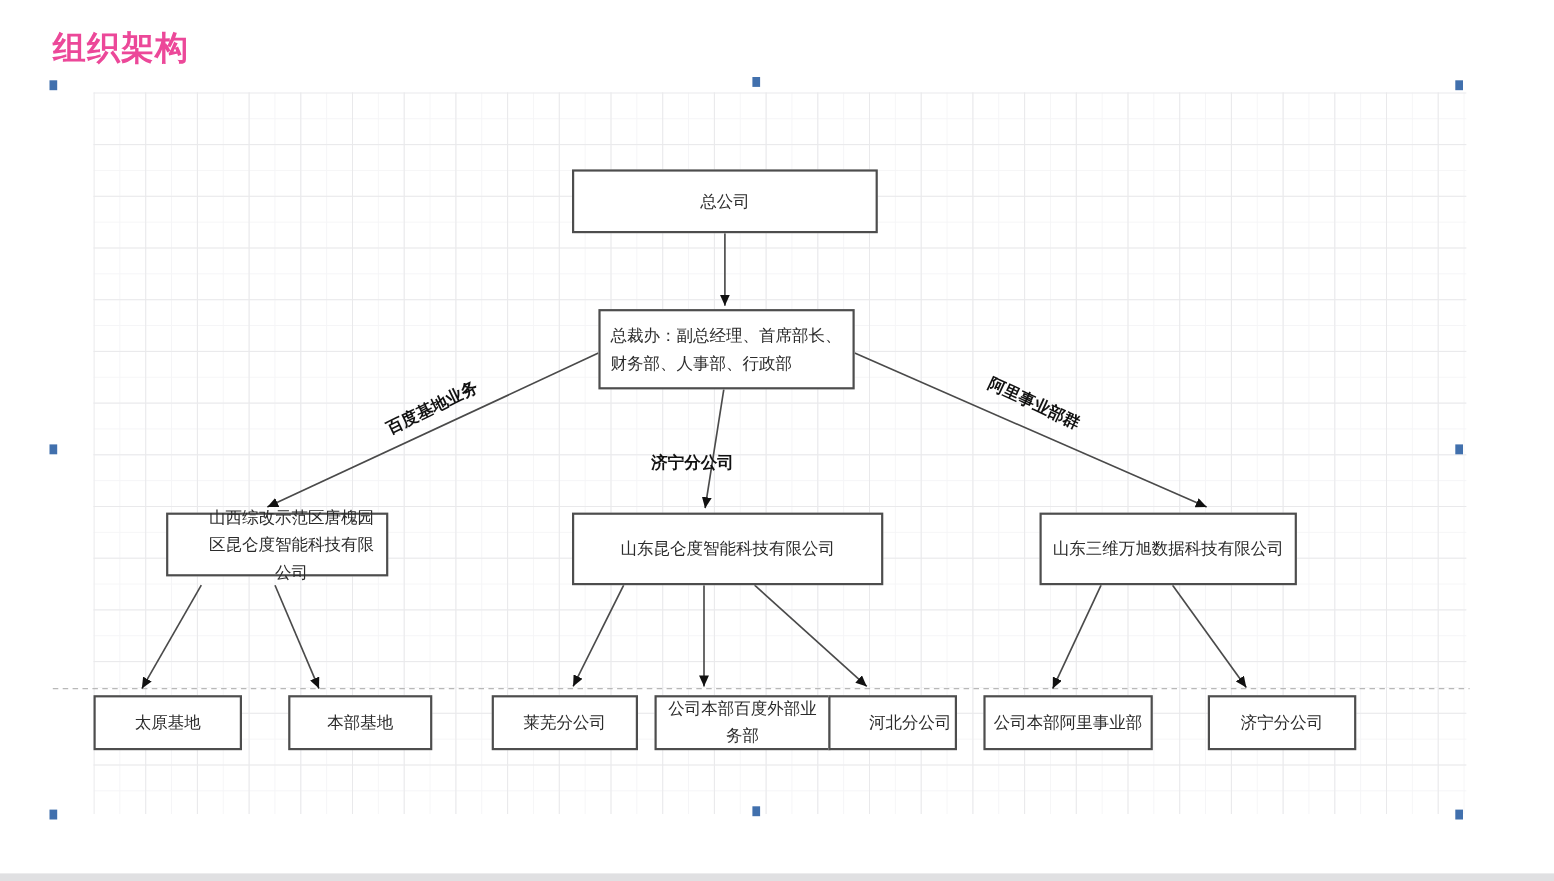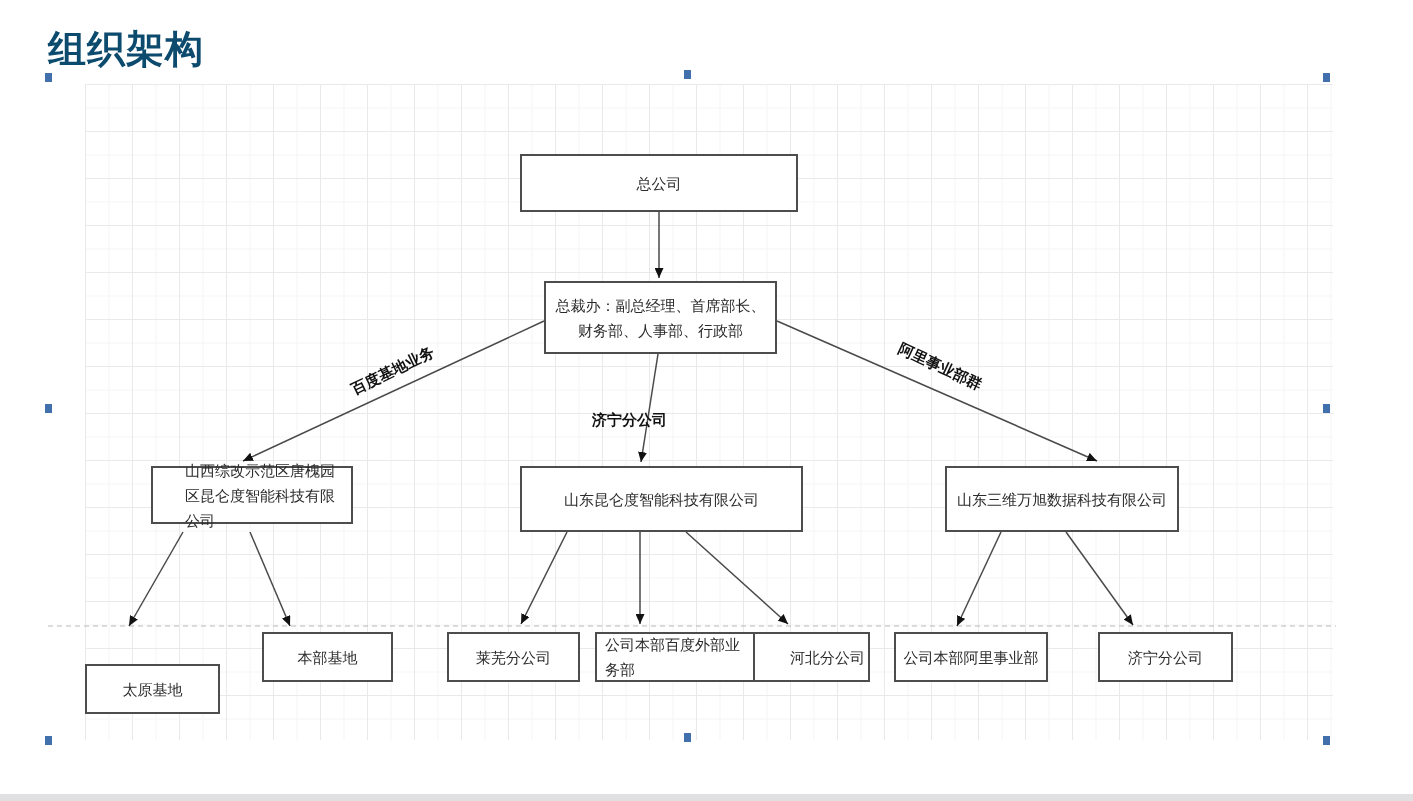--- a/index.html
+++ b/index.html
@@ -1,37 +1,37 @@
 <!DOCTYPE html>
 <html><head>
 <meta charset="utf-8">
 <style>
   * { margin:0; padding:0; box-sizing:border-box; }
   html,body { width:1413px; height:801px; overflow:hidden; background:#fff;
     font-family:"Liberation Sans","DejaVu Sans",sans-serif; }
   .stage { position:relative; width:1413px; height:801px; background:#fff; }
 
-  .page-title { position:absolute; left:48px; top:24px; font-size:38px; font-weight:bold;
-    color:#0c4a6e; letter-spacing:1px; }
+  .page-title { position:absolute; left:48px; top:24px; font-size:30px; font-weight:bold;
+    color:#ec4899; letter-spacing:1px; }
 
   .grid { position:absolute; left:85px; top:84px; width:1248px; height:656px;
     background-color:#fff;
     background-image:
       linear-gradient(to right, #e9e9eb 1px, transparent 1px),
       linear-gradient(to bottom, #e9e9eb 1px, transparent 1px),
       linear-gradient(to right, #f5f5f7 1px, transparent 1px),
       linear-gradient(to bottom, #f5f5f7 1px, transparent 1px);
     background-size:47px 47px, 47px 47px, 23.5px 23.5px, 23.5px 23.5px; }
 
   svg.wires { position:absolute; left:0; top:0; width:1413px; height:801px; }
 
   .node { position:absolute; background:#fff; border:2px solid #4d4d4d; color:#2b2b2b;
     font-size:15px; line-height:25px; display:flex; align-items:center; justify-content:center;
-    }
-  .node.left-text { justify-content:flex-start; text-align:center; padding:0 9px; }
+    text-align:center; }
+  .node.left-text { justify-content:flex-start; text-align:left; padding:0 9px; }
   .node.pad { padding:0 6px; }
   .node.pad8 { padding:0 8px; }
 
   .edge-label { position:absolute; font-size:15px; font-weight:bold; color:#111;
     white-space:nowrap; }
   .edge-label.rot-left { transform:translate(-50%,-50%) rotate(-26deg); }
   .edge-label.rot-right { transform:translate(-50%,-50%) rotate(25deg); }
 
   .handle { position:absolute; width:7px; height:9px; background:#4170ad; }
 
@@ -76,21 +76,21 @@
   <div class="node" style="left:520px; top:154px; width:278px; height:58px;">总公司</div>
 
   <div class="node left-text" style="left:544px; top:281px; width:233px; height:73px;">总裁办：副总经理、首席部长、财务部、人事部、行政部</div>
 
   <div class="node pad" style="left:151px; top:466px; width:202px; height:58px;padding-left:32px;">山西综改示范区唐槐园区昆仑度智能科技有限公司</div>
 
   <div class="node" style="left:520px; top:466px; width:283px; height:66px;">山东昆仑度智能科技有限公司</div>
 
   <div class="node" style="left:945px; top:466px; width:234px; height:66px;">山东三维万旭数据科技有限公司</div>
 
-  <div class="node" style="left:85px; top:632px; width:135px; height:50px;margin-top:32px;">太原基地</div>
+  <div class="node" style="left:85px; top:632px; width:135px; height:50px;">太原基地</div>
 
   <div class="node" style="left:262px; top:632px; width:131px; height:50px;">本部基地</div>
 
   <div class="node" style="left:447px; top:632px; width:133px; height:50px;">莱芜分公司</div>
 
   <div class="node pad8" style="left:595px; top:632px; width:160px; height:50px;">公司本部百度外部业务部</div>
 
   <div class="node" style="left:753px; top:632px; width:117px; height:50px;padding-left:32px;">河北分公司</div>
 
   <div class="node" style="left:894px; top:632px; width:154px; height:50px;">公司本部阿里事业部</div>

